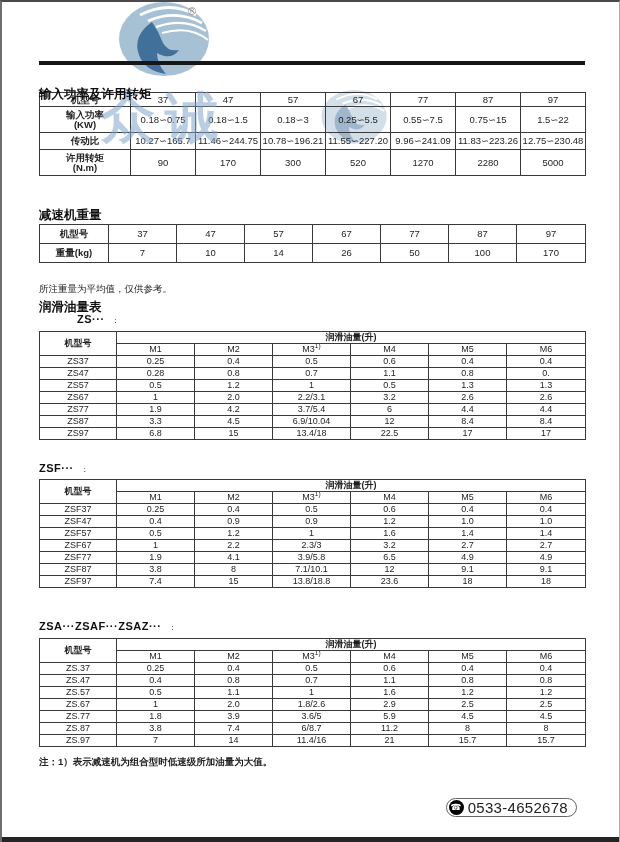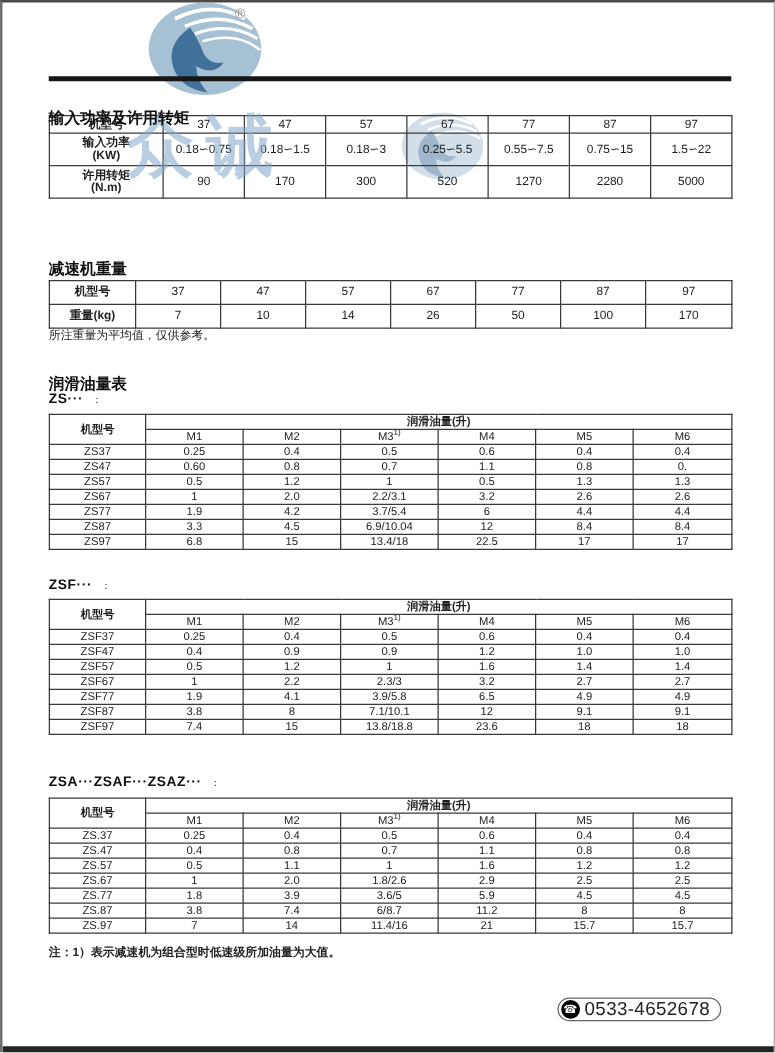--- a/index.html
+++ b/index.html
@@ -107,20 +107,30 @@
       <tr class="row-tall">
         <td class="lbl"><span>输入功率</span><span class="unit">(KW)</span></td>
         <td>0.18∽0.75</td>
         <td>0.18∽1.5</td>
         <td>0.18∽3</td>
         <td>0.25∽5.5</td>
         <td>0.55∽7.5</td>
         <td>0.75∽15</td>
         <td>1.5∽22</td>
       </tr>
+      <tr class="row-mid">
+        <td class="lbl">传动比</td>
+        <td>10.27∽165.7</td>
+        <td>11.46∽244.75</td>
+        <td>10.78∽196.21</td>
+        <td>11.55∽227.20</td>
+        <td>9.96∽241.09</td>
+        <td>11.83∽223.26</td>
+        <td>12.75∽230.48</td>
+      </tr>
       <tr class="row-tall">
         <td class="lbl"><span>许用转矩</span><span class="unit">(N.m)</span></td>
         <td>90</td>
         <td>170</td>
         <td>300</td>
         <td>520</td>
         <td>1270</td>
         <td>2280</td>
         <td>5000</td>
       </tr>
@@ -155,25 +165,25 @@
         <td>7</td>
         <td>10</td>
         <td>14</td>
         <td>26</td>
         <td>50</td>
         <td>100</td>
         <td>170</td>
       </tr>
     </tbody>
   </table>
-  <div class="note" style="top:260px;font-weight:normal;">所注重量为平均值，仅供参考。</div>
+  <div class="note" style="top:281px;font-weight:normal;">所注重量为平均值，仅供参考。</div>
 
   <div class="sec-title" style="top:297px;">润滑油量表</div>
 
-  <div class="sub-title" style="top:311px;"><span>ZS···</span><span class="colon">：</span></div>
+  <div class="sub-title" style="top:311px;margin-left:38px;"><span>ZS···</span><span class="colon">：</span></div>
   <table class="lube" style="top:329px;">
     <colgroup>
         <col style="width:77px">
         <col style="width:78px">
         <col style="width:78px">
         <col style="width:78px">
         <col style="width:78px">
         <col style="width:78px">
         <col style="width:79px">
       </colgroup>
@@ -196,21 +206,21 @@
           <td>ZS37</td>
           <td>0.25</td>
           <td>0.4</td>
           <td>0.5</td>
           <td>0.6</td>
           <td>0.4</td>
           <td>0.4</td>
         </tr>
         <tr>
           <td>ZS47</td>
-          <td>0.60</td>
+          <td>0.28</td>
           <td>0.8</td>
           <td>0.7</td>
           <td>1.1</td>
           <td>0.8</td>
           <td>0.</td>
         </tr>
         <tr>
           <td>ZS57</td>
           <td>0.5</td>
           <td>1.2</td>

